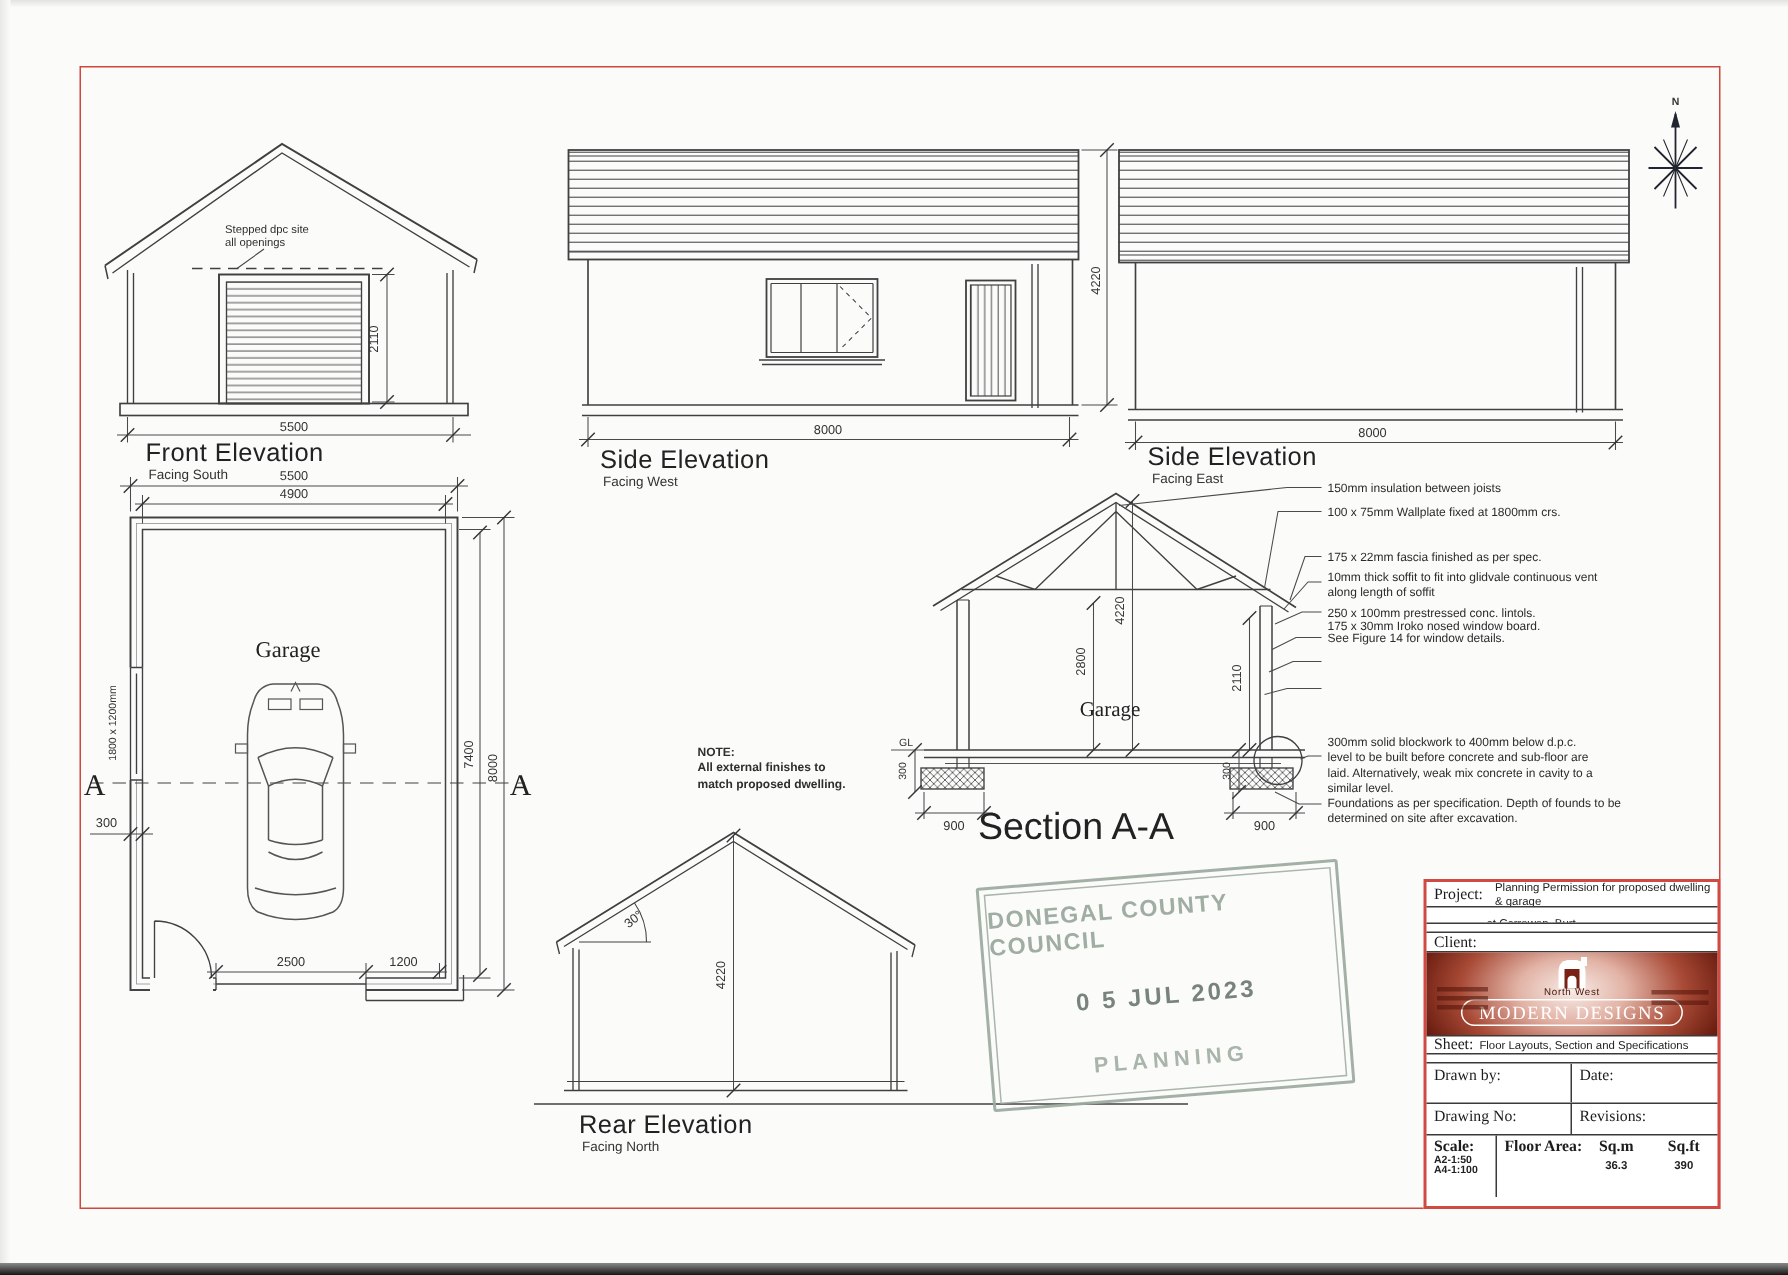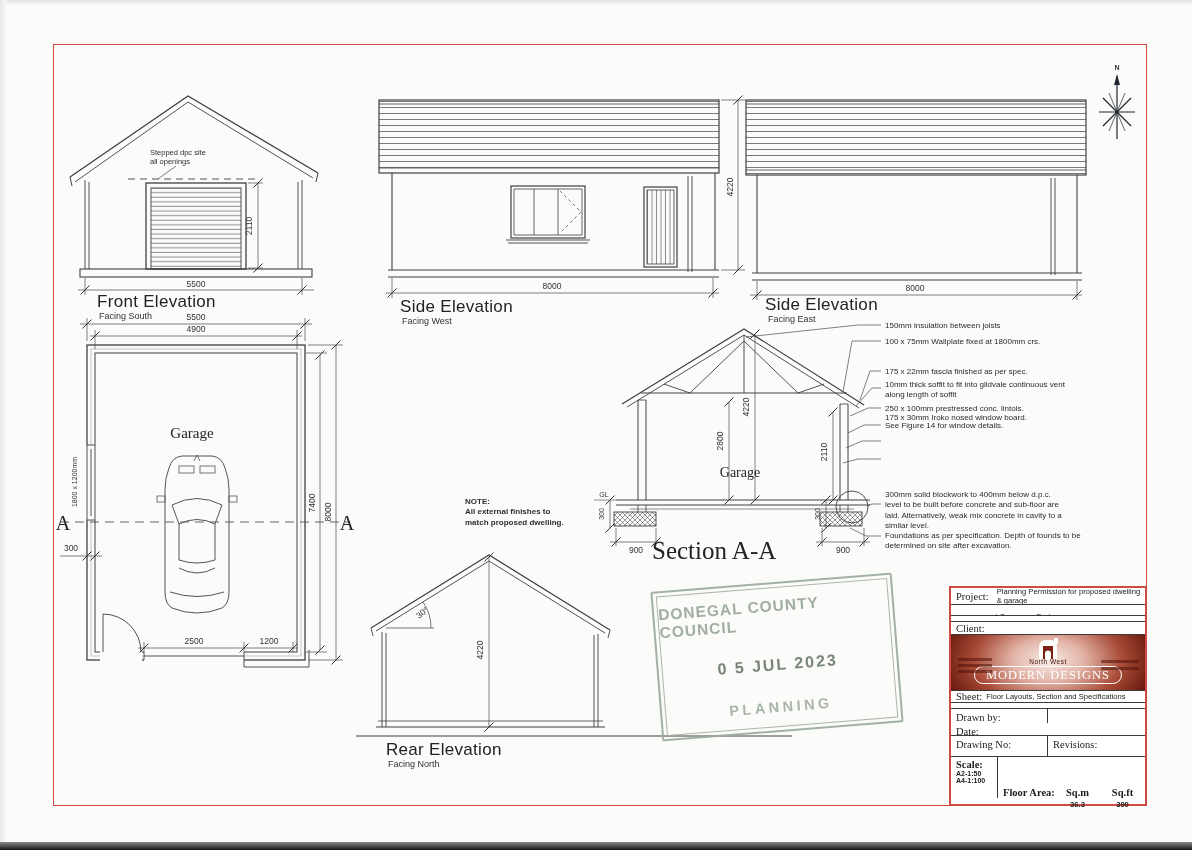--- a/index.html
+++ b/index.html
@@ -13,21 +13,21 @@
              background:linear-gradient(#8a8a8a,#161616);}
   .red-frame{position:absolute;left:53px;top:44px;width:1092px;height:760px;
              border:1.6px solid #d0473e;}
   svg.lines{position:absolute;left:0;top:0;}
   svg text{font-family:"Liberation Sans",sans-serif;fill:#333;}
   .d8{font-size:8.5px;}
   .d7{font-size:7px;}
   .serif{font-family:"Liberation Serif",serif;fill:#222;}
   .title{position:absolute;font-size:17px;color:#222;letter-spacing:.3px;}
   .subtitle{position:absolute;font-size:9px;color:#333;}
-  .sec-title{position:absolute;font-family:Liberation Serif, serif;font-size:25px;color:#222;}
+  .sec-title{position:absolute;font-family:Liberation Sans, sans-serif;font-size:25px;color:#222;}
   .small-note{position:absolute;font-size:7.5px;line-height:1.25;color:#2e2e2e;}
   .note{position:absolute;left:885px;font-size:8px;line-height:1.3;color:#2b2b2b;}
   .note-block{position:absolute;left:465px;top:497px;font-size:8px;line-height:1.3;font-weight:bold;}
   .note-block .body{width:104px;font-weight:bold;}
   .stamp{position:absolute;left:656px;top:582px;width:238px;height:146px;
          transform:rotate(-4.6deg);border:2.5px solid #9cab9f;border-radius:2px;opacity:.93;}
   .stamp-inner{position:absolute;inset:3px;border:1.2px solid #a3b1a5;display:flex;
                flex-direction:column;align-items:center;font-weight:bold;}
   .stamp-council{margin-top:9px;font-size:15.5px;letter-spacing:1px;color:#9aa89c;}
   .stamp-date{margin-top:23px;font-size:16px;letter-spacing:2px;color:#6f7b72;}
@@ -346,21 +346,21 @@
       <div class="addr" style="left:7px;top:29px;"></div>
       <div class="addr" style="left:7px;top:35px;"></div>
       <div class="addr" style="right:6px;top:25px;width:38px;"></div>
       <div class="addr" style="right:6px;top:32px;width:38px;"></div>
     </div>
     <div class="tb-row" style="height:12px;display:flex;align-items:center;">
       <span class="tb-label">Sheet:</span>
       <span class="tb-val" style="padding-left:4px;">Floor Layouts, Section and Specifications</span>
     </div>
     <div class="tb-row" style="height:6px;"></div>
-    <div class="tb-row split" style="height:27px;flex-direction:column;">
+    <div class="tb-row split" style="height:27px;">
       <div class="cell-l" style="width:97px;">
         <div class="tb-label" style="padding-top:3px;">Drawn by:</div>
       </div>
       <div style="flex:1;">
         <div class="tb-label" style="padding-top:3px;">Date:</div>
       </div>
     </div>
     <div class="tb-row split" style="height:21px;">
       <div class="cell-l" style="width:97px;">
         <div class="tb-label" style="padding-top:3px;">Drawing No:</div>
@@ -368,21 +368,21 @@
       <div style="flex:1;">
         <div class="tb-label" style="padding-top:3px;">Revisions:</div>
       </div>
     </div>
     <div class="split" style="height:41px;font-weight:bold;">
       <div class="cell-l" style="width:52px;">
         <div class="tb-label" style="padding-top:2px;">Scale:</div>
         <div class="tb-val" style="padding-left:5px;font-size:7px;">A2-1:50</div>
         <div class="tb-val" style="padding-left:5px;font-size:7px;">A4-1:100</div>
       </div>
-      <div style="flex:1;display:flex;margin-top:28px;">
+      <div style="flex:1;display:flex;">
         <div class="tb-label" style="padding-top:2px;width:52px;">Floor Area:</div>
         <div style="width:45px;text-align:center;">
           <div class="tb-label" style="padding:2px 0 2px 0;">Sq.m</div>
           <div class="tb-val">36.3</div>
         </div>
         <div style="width:45px;text-align:center;">
           <div class="tb-label" style="padding:2px 0 2px 0;">Sq.ft</div>
           <div class="tb-val">390</div>
         </div>
       </div>

